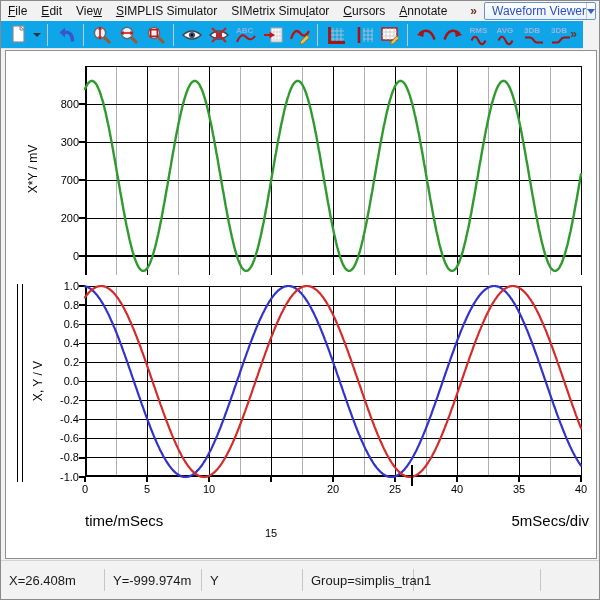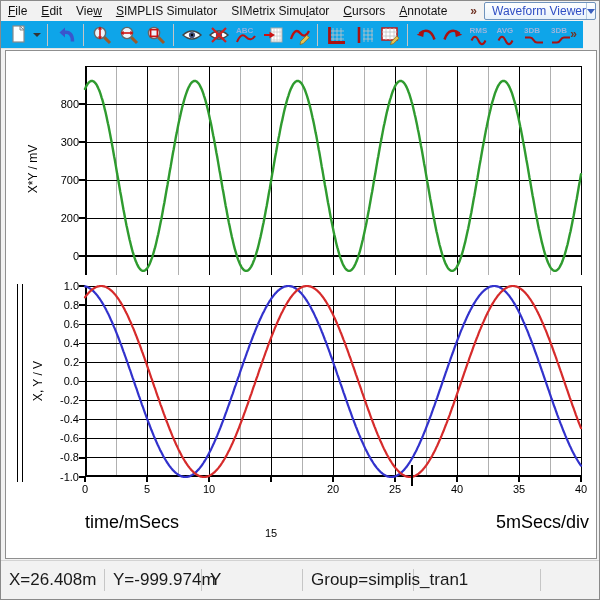--- a/index.html
+++ b/index.html
@@ -47,27 +47,27 @@
   .canvas { position:relative; width:590px; height:487px; background:#fff; overflow:hidden; }
 
   
   .vlabel { position:absolute; font-size:12px; color:#000; white-space:nowrap;
             transform:translate(-50%,-50%) rotate(-90deg); }
   .ytick { position:absolute; width:34px; text-align:right; font-size:11px; color:#000; height:13px; line-height:13px; }
   .xtick { position:absolute; width:30px; text-align:center; font-size:11px; color:#000; height:13px; line-height:13px; }
   .axis-select-bars { position:absolute; left:11px; top:233px; width:6px; height:198px;
                       border-left:1.5px solid #000; border-right:1.5px solid #000; }
   .cursor-tick { position:absolute; width:1.6px; background:#000; top:414px; height:21px; }
-  .footer-label { position:absolute; top:461px; font-size:18px; color:#000; white-space:nowrap; }
+  .footer-label { position:absolute; top:461px; font-size:15px; color:#000; white-space:nowrap; }
   svg.plot { position:absolute; overflow:visible; }
 
   
   .statusbar { position:absolute; left:0; bottom:0; width:598px; height:39px;
                background:#f2f2f2; border-top:1px solid #d2d2d2; display:flex; align-items:center; }
-  .sfield { height:22px; display:flex; align-items:center; font-size:17px; color:#1a1a1a;
+  .sfield { height:22px; display:flex; align-items:center; font-size:13px; color:#1a1a1a;
             padding-left:8px; border-right:1px solid #c6c6c6; white-space:nowrap; }
 </style>
 </head>
 <body>
 
 <div class="app">
 
   <div class="menubar">
     <div id="menu-items" style="display:flex;">
         <div class="menu-item"><u>F</u>ile</div>

